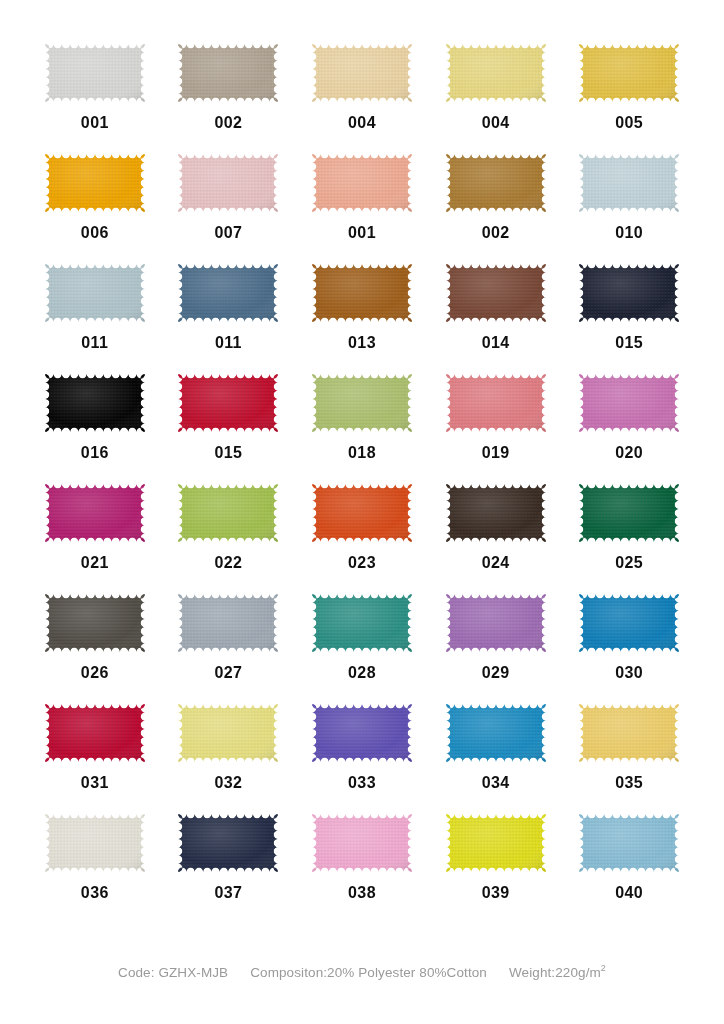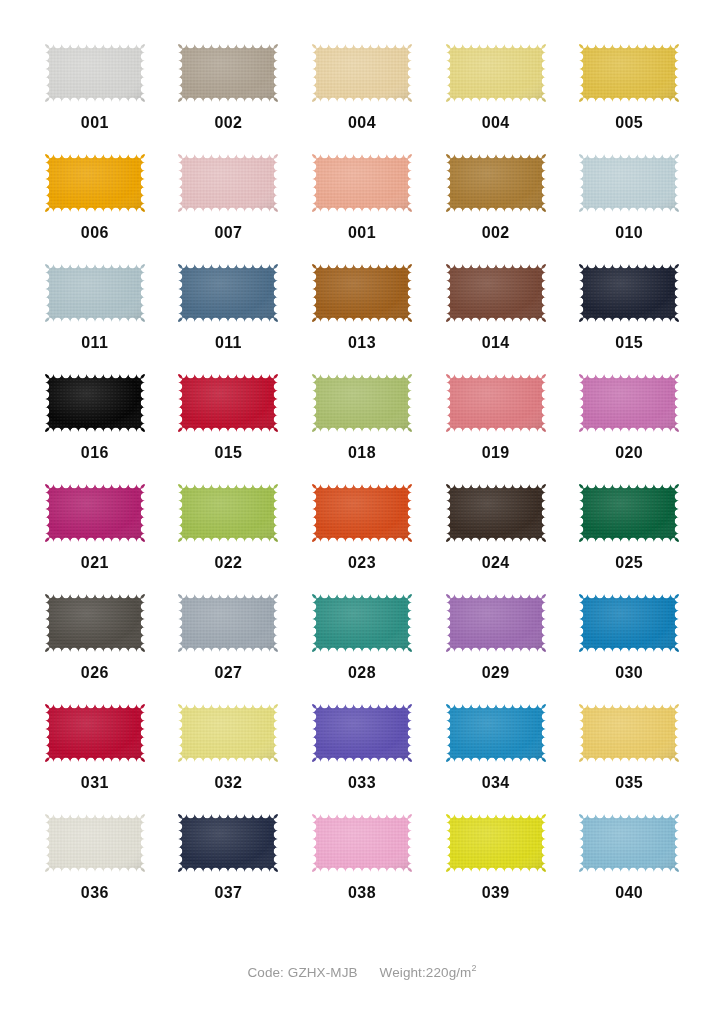--- a/index.html
+++ b/index.html
@@ -1206,16 +1206,17 @@
               <rect width="108" height="66" fill="url(#sheensw39)"></rect>
             </g>
           </svg>
         </div>
         <div class="swatch-label">040</div>
       </div>
     </div>
 
   <div id="card-footer">
     <span class="foot-item">Code: GZHX-MJB</span>
+    <span class="foot-item">Compositon:20% Polyester 80%Cotton</span>
     <span class="foot-item"><span>Weight:220g/m</span><sup>2</sup></span>
   </div>
 
 </div>
 
 </body></html>

